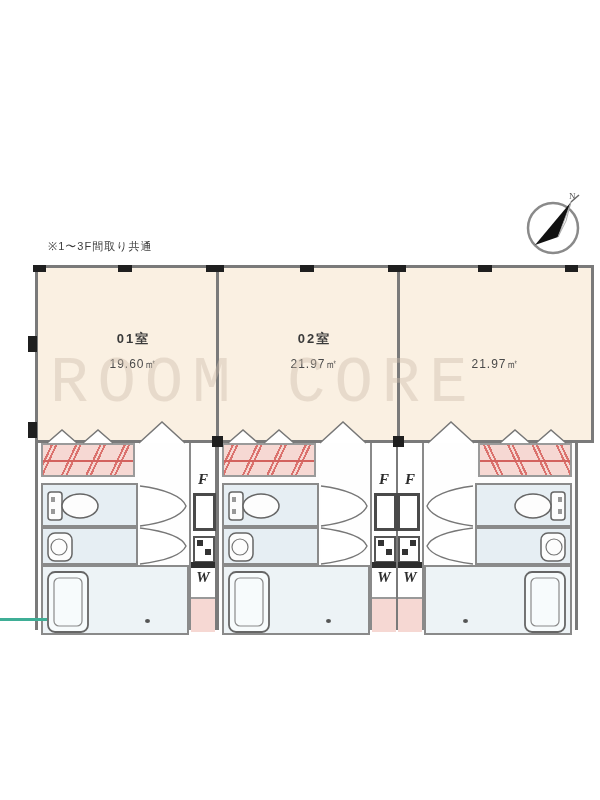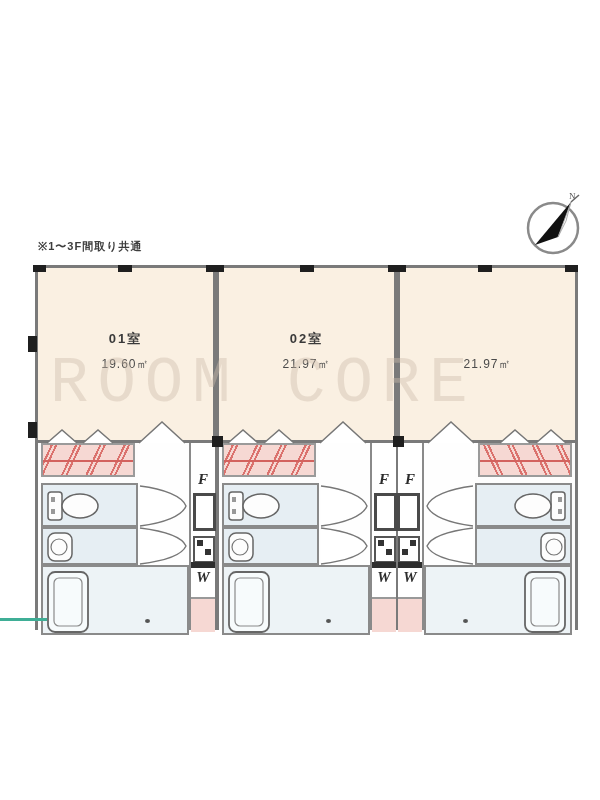--- a/index.html
+++ b/index.html
@@ -1,38 +1,38 @@
 <!DOCTYPE html>
 <html><head>
 <meta charset="utf-8">
 <style>
   html,body{margin:0;padding:0;background:#fff;}
   .canvas{position:relative;width:600px;height:800px;background:#fff;overflow:hidden;
           font-family:"Liberation Sans",sans-serif;}
 
   
-  .caption{position:absolute;left:38px;top:238px;font-size:11px;font-weight:700;
+  .caption{position:absolute;left:48px;top:238px;font-size:11px;font-weight:400;
            color:#3c3c3c;letter-spacing:1px;z-index:40;}
 
   
   .watermark{position:absolute;left:50px;top:348px;width:500px;z-index:25;
              font-family:Liberation Mono, monospace;font-size:64px;letter-spacing:9px;
              color:rgba(206,188,172,0.42);white-space:nowrap;pointer-events:none;}
 
   
   .compass{position:absolute;left:521px;top:192px;width:66px;height:66px;z-index:40;}
   .north-label{position:absolute;left:569px;top:191px;font-size:9px;color:#555;
                font-family:"Liberation Serif",serif;z-index:41;}
 
   
   .unit{position:absolute;top:265px;width:181px;height:365px;}
   .unit--1{left:35px;} .unit--2{left:216px;} .unit--3{left:397px;}
 
   .living{position:absolute;left:0;top:0;width:175px;height:172px;
-          background:#faf0e2;border:3px solid #7a7a7a;z-index:10;}
+          background:#faf0e2;border:3px solid #7a7a7a;z-index:10;padding-left:16px;}
   .room-label{position:absolute;left:0;top:62px;width:100%;text-align:center;
               font-size:13px;font-weight:700;color:#3a3a3a;letter-spacing:2px;z-index:30;}
   .area-label{position:absolute;left:0;top:88px;width:100%;text-align:center;
               font-size:12px;color:#4a4a4a;letter-spacing:1px;z-index:30;}
 
   .lower{position:absolute;left:0;top:178px;width:175px;height:187px;
          border-left:3px solid #7a7a7a;border-right:3px solid #7a7a7a;
          background:#fdfdfd;z-index:12;}
   .unit--3 .lower{transform:scaleX(-1);}
   .unit--3 .lower .unmirror{transform:scaleX(-1);}

